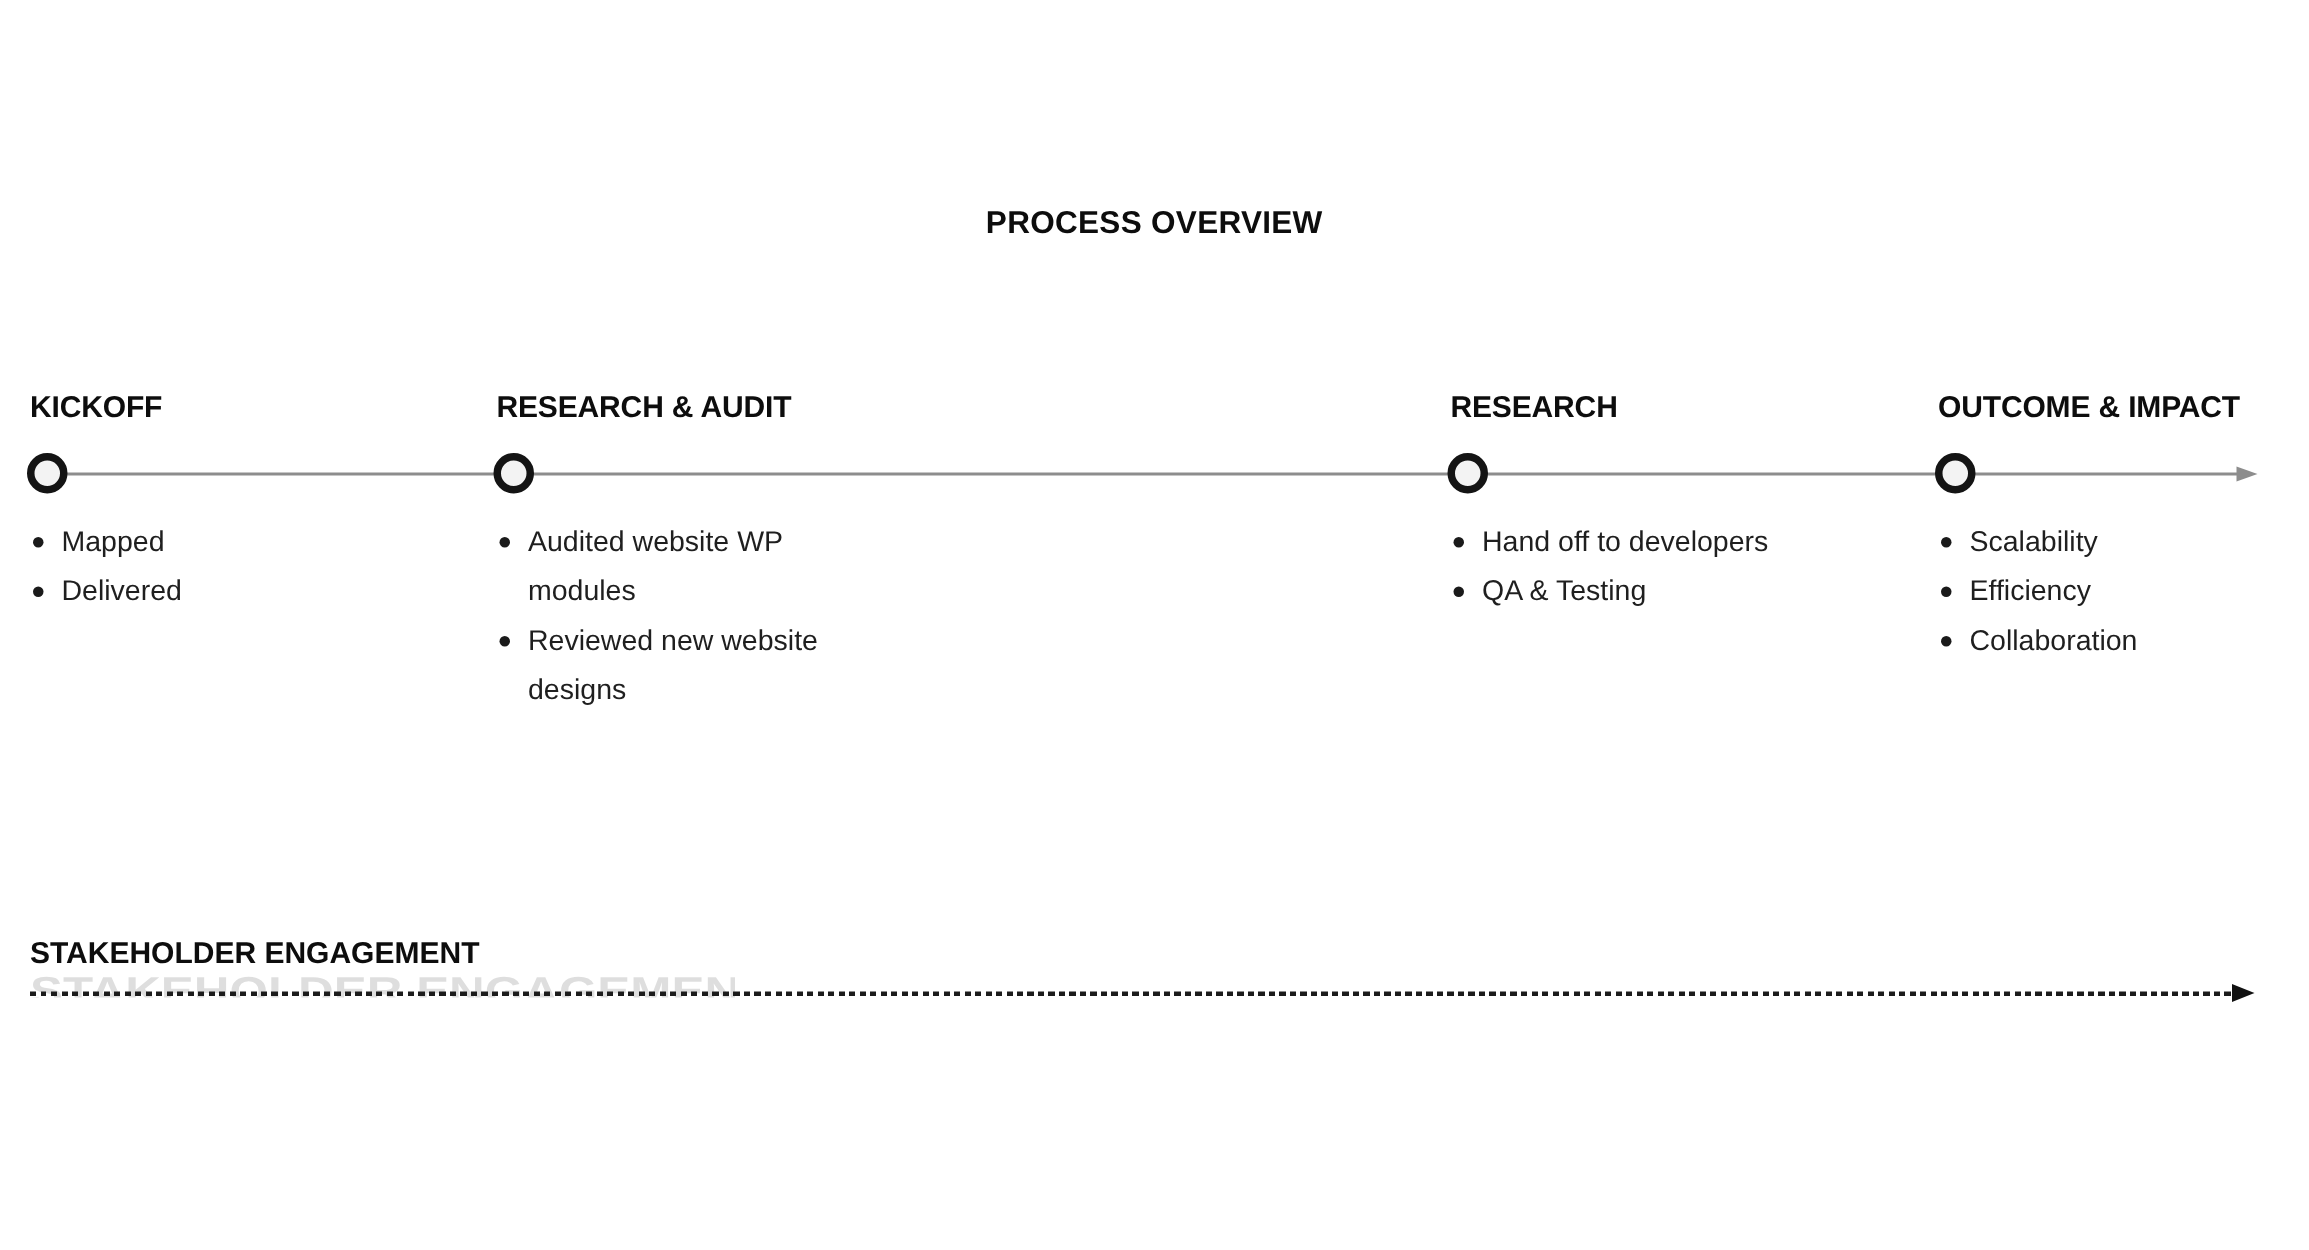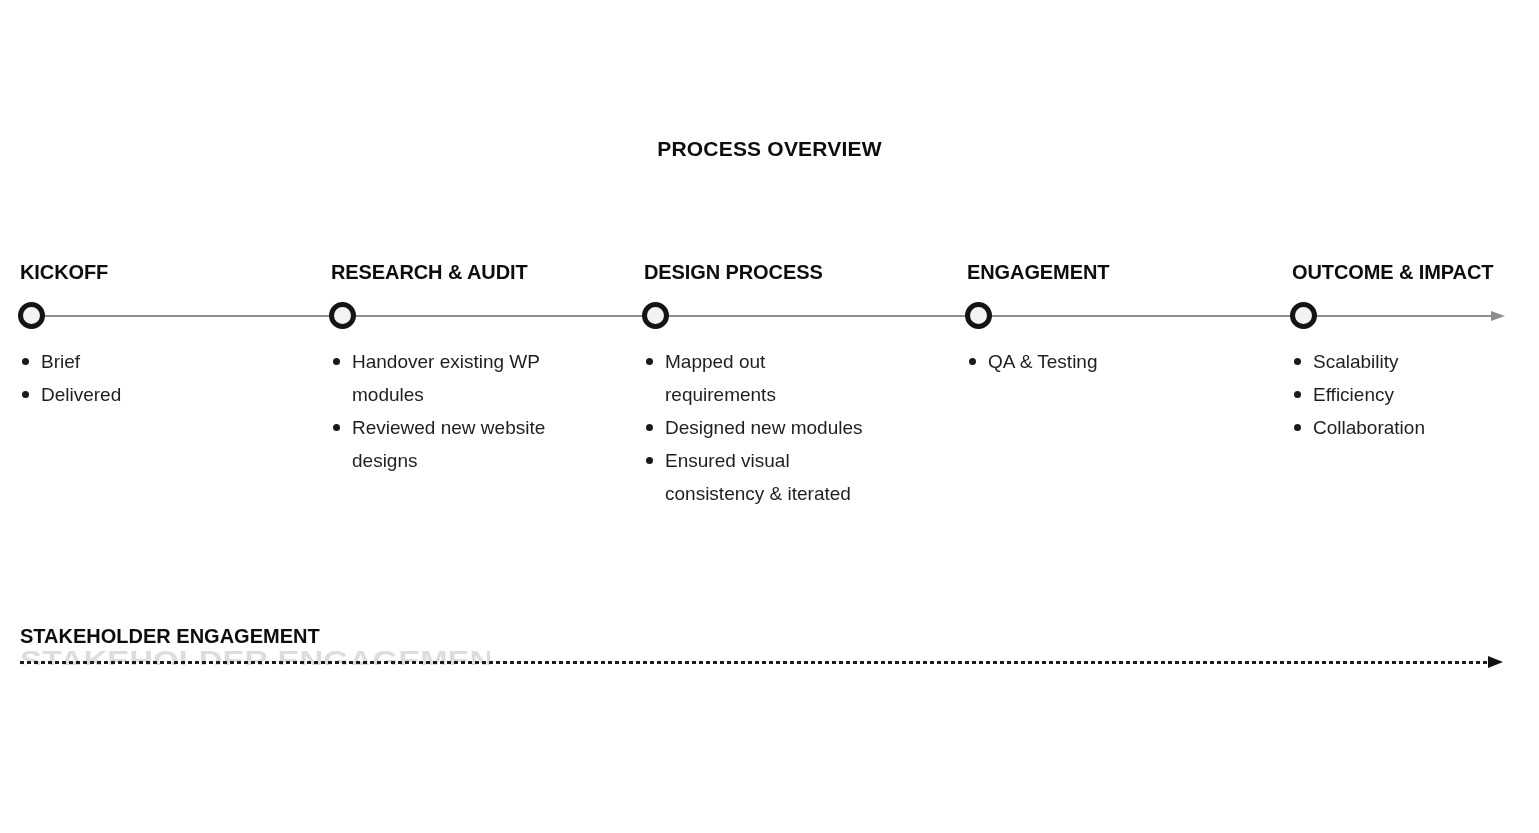--- a/index.html
+++ b/index.html
@@ -151,52 +151,42 @@
 
   <div class="page-title">PROCESS OVERVIEW</div>
 
   <div class="timeline-line"></div>
   <div class="timeline-arrow"></div>
 
   <div class="stage stage-1">
     <div class="stage-heading">KICKOFF</div>
     <div class="stage-node"></div>
     <ul class="stage-items">
-      <li>Brief</li>
+      <li>Mapped</li>
       <li>Delivered</li>
     </ul>
   </div>
 
   <div class="stage stage-2">
     <div class="stage-heading">RESEARCH &amp; AUDIT</div>
     <div class="stage-node"></div>
     <ul class="stage-items">
-      <li>Handover existing WP
+      <li>Audited website WP
 modules</li>
       <li>Reviewed new website
 designs</li>
     </ul>
   </div>
 
-  <div class="stage stage-3">
-    <div class="stage-heading">DESIGN PROCESS</div>
-    <div class="stage-node"></div>
-    <ul class="stage-items">
-      <li>Mapped out
-requirements</li>
-      <li>Designed new modules</li>
-      <li>Ensured visual
-consistency &amp; iterated</li>
-    </ul>
-  </div>
 
   <div class="stage stage-4">
-    <div class="stage-heading">ENGAGEMENT</div>
-    <div class="stage-node"></div>
-    <ul class="stage-items">
+    <div class="stage-heading">RESEARCH</div>
+    <div class="stage-node"></div>
+    <ul class="stage-items">
+      <li>Hand off to developers</li>
       <li>QA &amp; Testing</li>
     </ul>
   </div>
 
   <div class="stage stage-5">
     <div class="stage-heading">OUTCOME &amp; IMPACT</div>
     <div class="stage-node"></div>
     <ul class="stage-items">
       <li>Scalability</li>
       <li>Efficiency</li>

